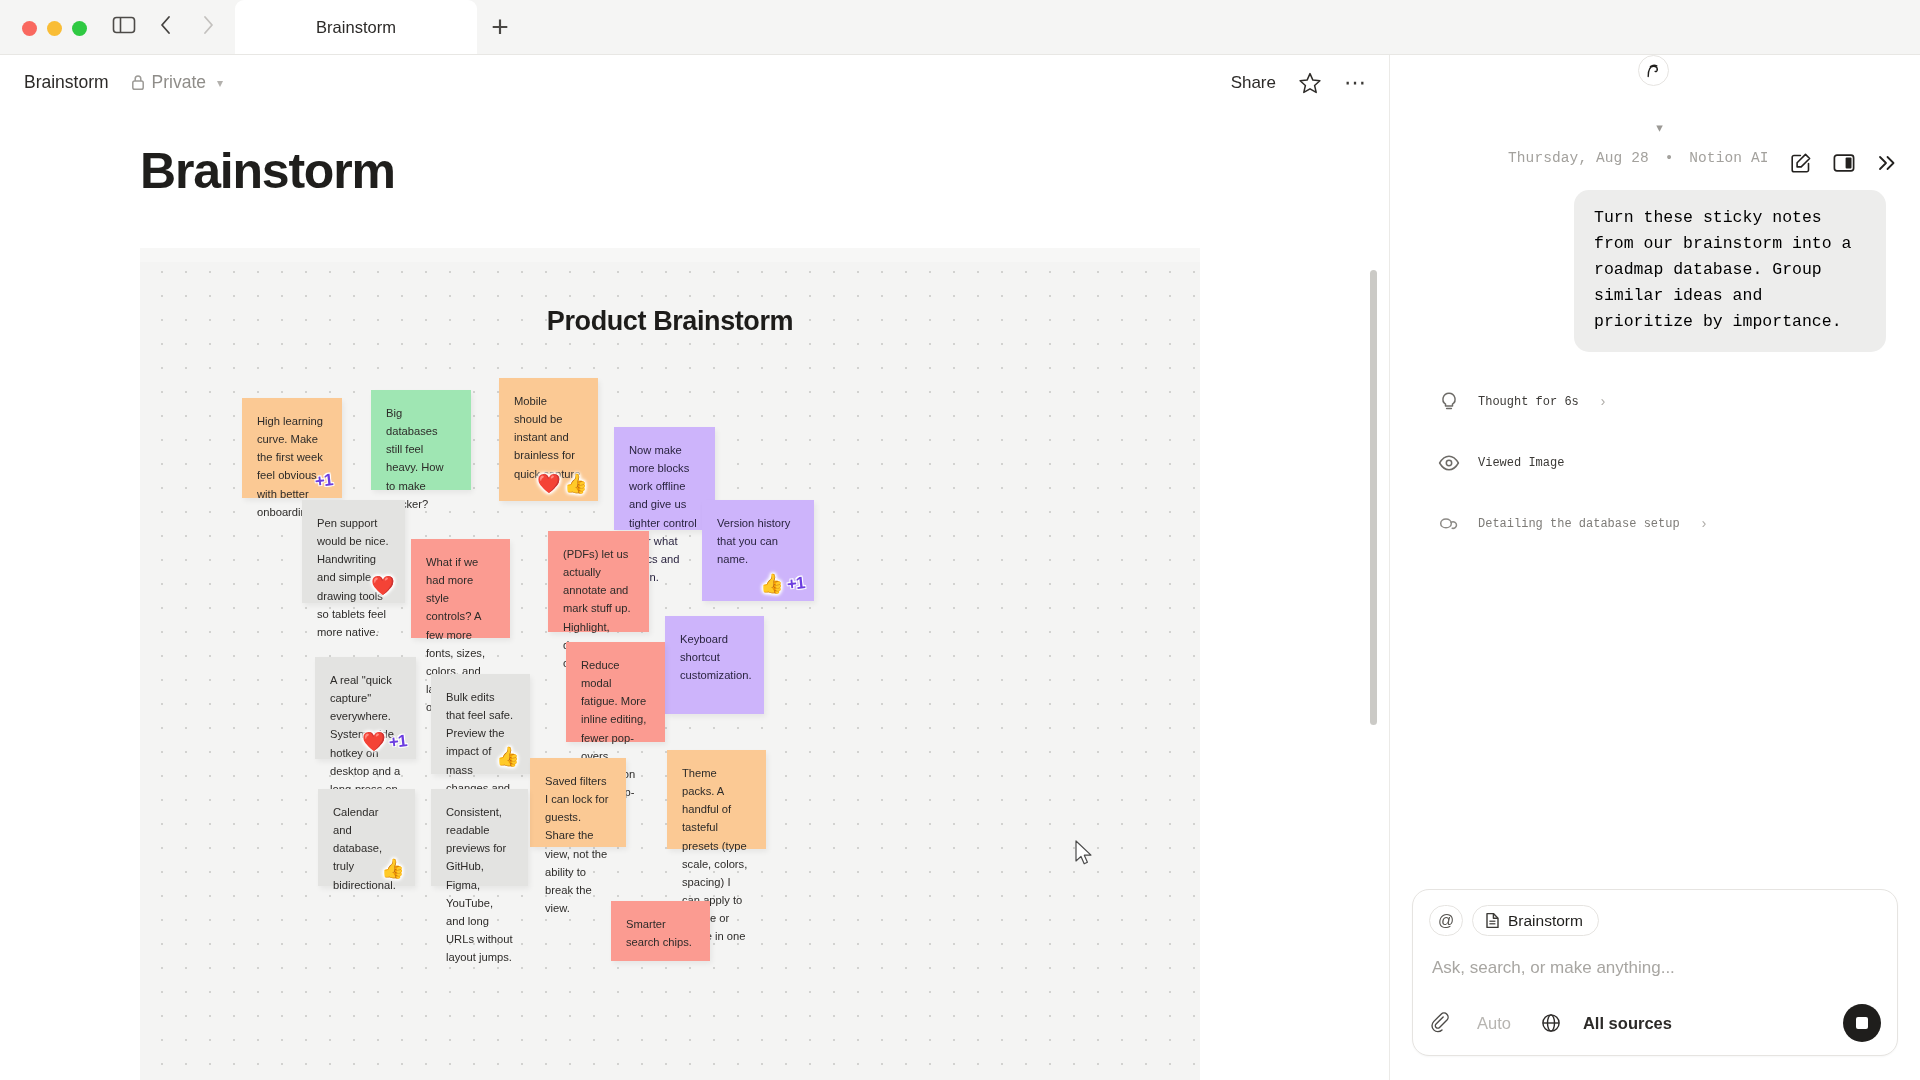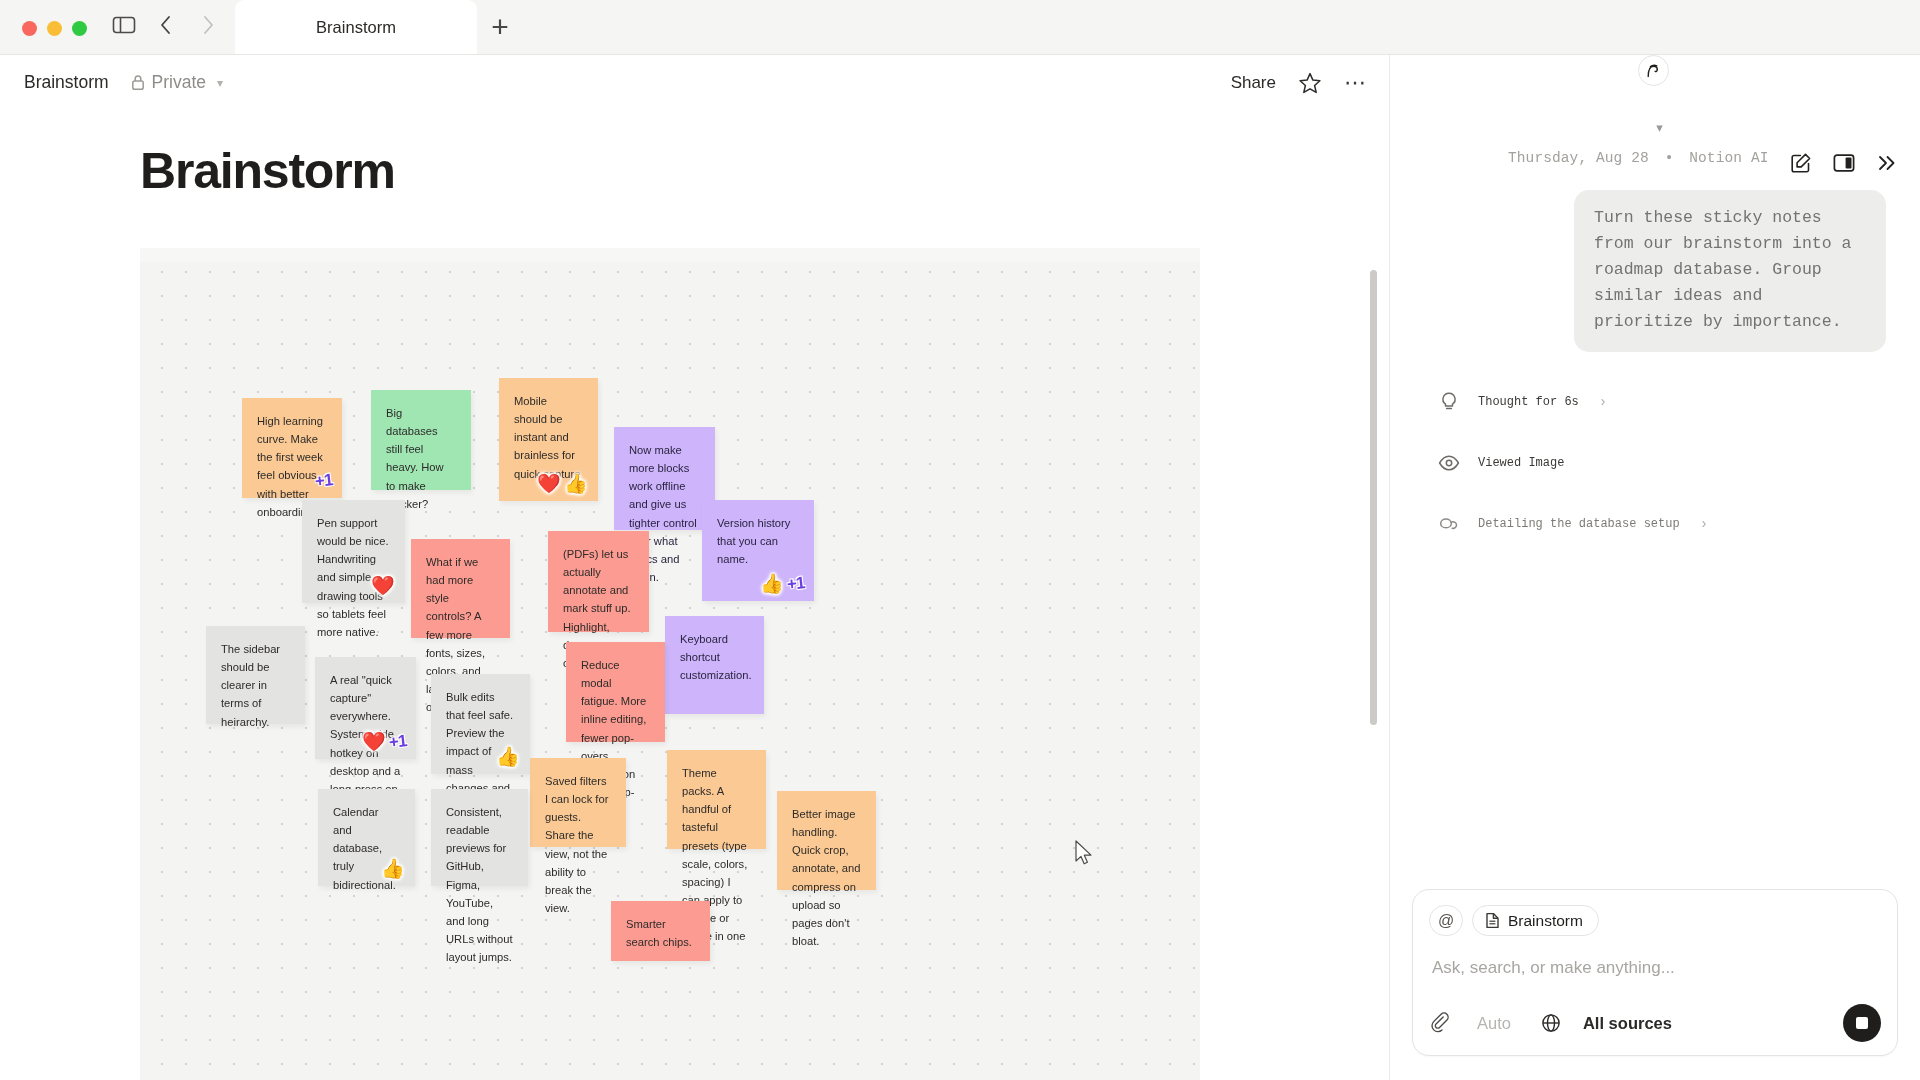--- a/index.html
+++ b/index.html
@@ -193,21 +193,21 @@
   }
   .ai-meta .dotsep { margin: 0 7px; }
 
   .user-bubble {
     margin: 24px 0 0 auto;
     max-width: 312px;
     background: #ededec;
     border-radius: 15px;
     padding: 15px 20px 17px 20px;
     font-size: 16.5px; line-height: 1.58;
-    color: #737373;
+    color: #000000;
   }
 
   .step {
     display: flex; align-items: center; gap: 18px;
     padding: 19px 0 0 14px;
     margin-top: 20px;
   }
   .step-ico { width: 22px; height: 22px; display:flex; align-items:center; justify-content:center; flex: none; }
   .step-label { font-size: 12px; color: #3b3936; }
   .step-chev { color: #b0aeaa; font-size: 14px; margin-left: 2px; }
@@ -314,20 +314,21 @@
         </span>
         <span class="dots-btn">⋯</span>
       </div>
     </div>
 
     <div class="doc">
       <div class="doc-title">Brainstorm</div>
 
       <div class="canvas" id="canvas">
         <div class="canvas-topfade"></div>
+        <div class="canvas-title">Product Brainstorm</div>
 
       <div class="note orange" style="left: 102px; top: 150px; width: 100px; height: 100px;">
             <span class="txt">High learning curve. Make the first week feel obvious with better onboarding.</span>
             <div class="reactions">
               <span class="plusone">+1</span>
             </div>
           </div>
           <div class="note green" style="left: 231px; top: 142px; width: 100px; height: 100px;">
             <span class="txt">Big databases still feel heavy. How to make quicker?</span>
           </div>
@@ -353,23 +354,20 @@
             <div class="reactions">
               <span class="emoji">❤️</span>
             </div>
           </div>
           <div class="note red" style="left: 271px; top: 291px; width: 99px; height: 99px;">
             <span class="txt">What if we had more style controls? A few more fonts, sizes, colors, and layout options.</span>
           </div>
           <div class="note red" style="left: 408px; top: 283px; width: 101px; height: 101px;">
             <span class="txt">(PDFs) let us actually annotate and mark stuff up. Highlight, draw, comment, etc.</span>
           </div>
-          <div class="note gray" style="left: 66px; top: 378px; width: 99px; height: 98px;">
-            <span class="txt">The sidebar should be clearer in terms of heirarchy.</span>
-          </div>
           <div class="note purple" style="left: 525px; top: 368px; width: 99px; height: 98px;">
             <span class="txt">Keyboard shortcut customization.</span>
           </div>
           <div class="note red" style="left: 426px; top: 394px; width: 99px; height: 100px;">
             <span class="txt">Reduce modal fatigue. More inline editing, fewer pop-overs stacked on top of pop-overs.</span>
           </div>
           <div class="note gray" style="left: 175px; top: 409px; width: 101px; height: 102px;">
             <span class="txt">A real "quick capture" everywhere. System-wide hotkey on desktop and a long-press on mobile to grab a thought in under two seconds.</span>
             <div class="reactions">
               <span class="emoji">❤️</span>
@@ -380,23 +378,20 @@
             <span class="txt">Bulk edits that feel safe. Preview the impact of mass changes and let me undo them in one click.</span>
             <div class="reactions">
               <span class="emoji">👍</span>
             </div>
           </div>
           <div class="note orange" style="left: 390px; top: 510px; width: 96px; height: 89px;">
             <span class="txt">Saved filters I can lock for guests. Share the view, not the ability to break the view.</span>
           </div>
           <div class="note orange" style="left: 527px; top: 502px; width: 99px; height: 99px;">
             <span class="txt">Theme packs. A handful of tasteful presets (type scale, colors, spacing) I can apply to a page or space in one go.</span>
-          </div>
-          <div class="note orange" style="left: 637px; top: 543px; width: 99px; height: 99px;">
-            <span class="txt">Better image handling. Quick crop, annotate, and compress on upload so pages don't bloat.</span>
           </div>
           <div class="note gray" style="left: 178px; top: 541px; width: 97px; height: 97px;">
             <span class="txt">Calendar and database, truly bidirectional.</span>
             <div class="reactions">
               <span class="emoji">👍</span>
             </div>
           </div>
           <div class="note gray" style="left: 291px; top: 541px; width: 97px; height: 97px;">
             <span class="txt">Consistent, readable previews for GitHub, Figma, YouTube, and long URLs without layout jumps.</span>
           </div>

